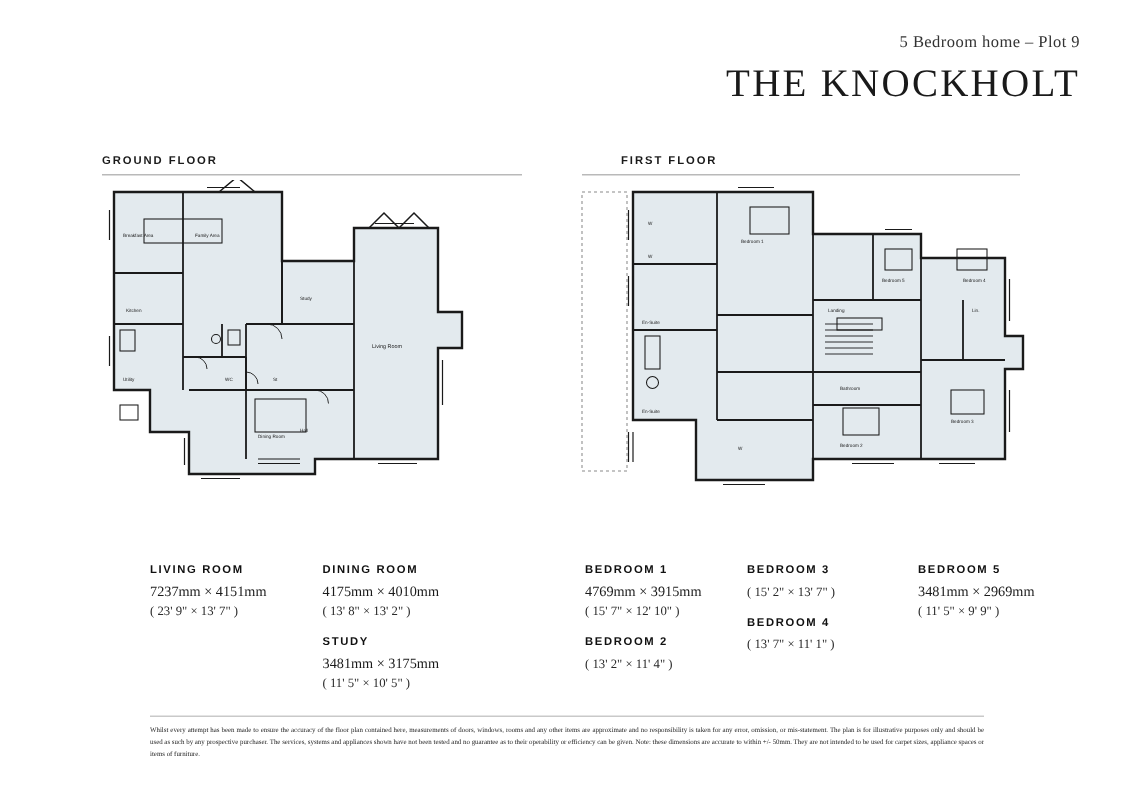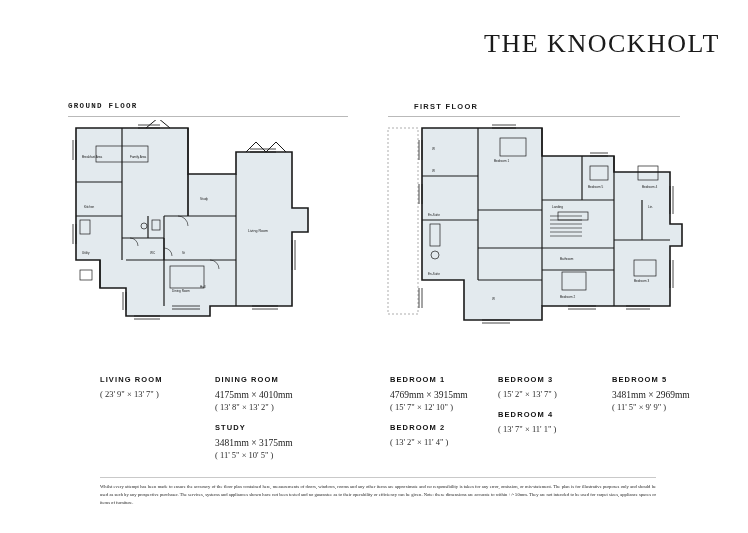--- a/index.html
+++ b/index.html
@@ -25,21 +25,21 @@
     font-family:"Liberation Serif", serif;
     font-size:26px;letter-spacing:1.5px;color:#1a1a1a;
     margin-top:7px;font-weight:400;margin-left:48px;
   }
 
   
   .floor-label{
     position:absolute;
     font-size:7.5px;font-weight:bold;letter-spacing:1.3px;color:#1a1a1a;
   }
-  #gf-label{left:68px;top:102px;font-family:Liberation Mono, monospace;}
+  #gf-label{left:68px;top:102px;}
   #ff-label{left:388px;top:102px;margin-left:26px;}
   .floor-rule{position:absolute;height:1px;background:#b9b9b9;}
   #gf-rule{left:68px;top:116px;width:280px;}
   #ff-rule{left:388px;top:116px;width:292px;}
 
   
   .plan{position:absolute;}
   #ground-plan{left:60px;top:120px;width:300px;height:215px;}
   #first-plan{left:382px;top:120px;width:310px;height:215px;}
   svg{display:block;}
@@ -80,20 +80,21 @@
   
   .rlabel{font-size:3.6px;fill:#1a1a1a;font-family:"Liberation Sans",sans-serif;}
   .rlabel-sm{font-size:3.1px;fill:#1a1a1a;font-family:"Liberation Sans",sans-serif;}
 </style>
 </head>
 <body>
 
 <div class="page">
 
   <div class="header">
+    <div class="sub">5 Bedroom home – Plot 9</div>
     <div class="title">THE KNOCKHOLT</div>
   </div>
 
   <div class="floor-label" id="gf-label">GROUND FLOOR</div>
   <div class="floor-rule" id="gf-rule"></div>
 
   <div class="floor-label" id="ff-label">FIRST FLOOR</div>
   <div class="floor-rule" id="ff-rule"></div>
 
   <div class="plan" id="ground-plan">
@@ -259,20 +260,21 @@
       <text class="rlabel-sm" x="50" y="52">W</text>
       <text class="rlabel-sm" x="110" y="180">W</text>
     </svg>
   </div>
 
   <div class="specs">
 
     <div class="spec-col c1">
       <div class="spec-item">
         <div class="spec-name">LIVING ROOM</div>
+        <div class="spec-metric">7237mm × 4151mm</div>
         <div class="spec-imperial">( 23' 9" × 13' 7" )</div>
       </div>
     </div>
 
     <div class="spec-col c2">
       <div class="spec-item">
         <div class="spec-name">DINING ROOM</div>
         <div class="spec-metric">4175mm × 4010mm</div>
         <div class="spec-imperial">( 13' 8" × 13' 2" )</div>
       </div>

